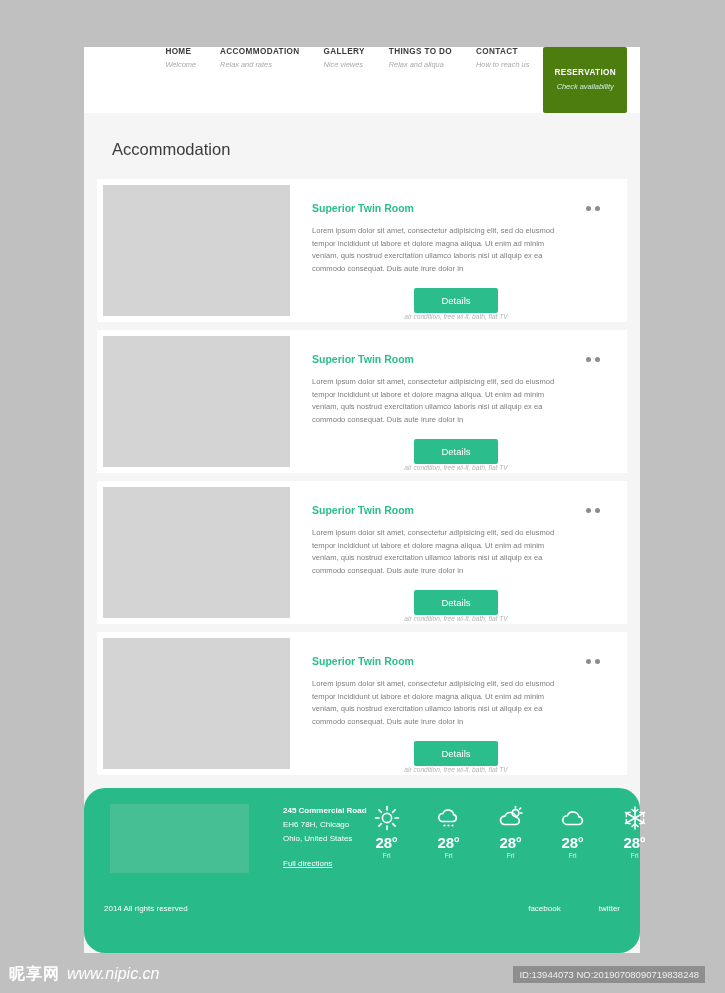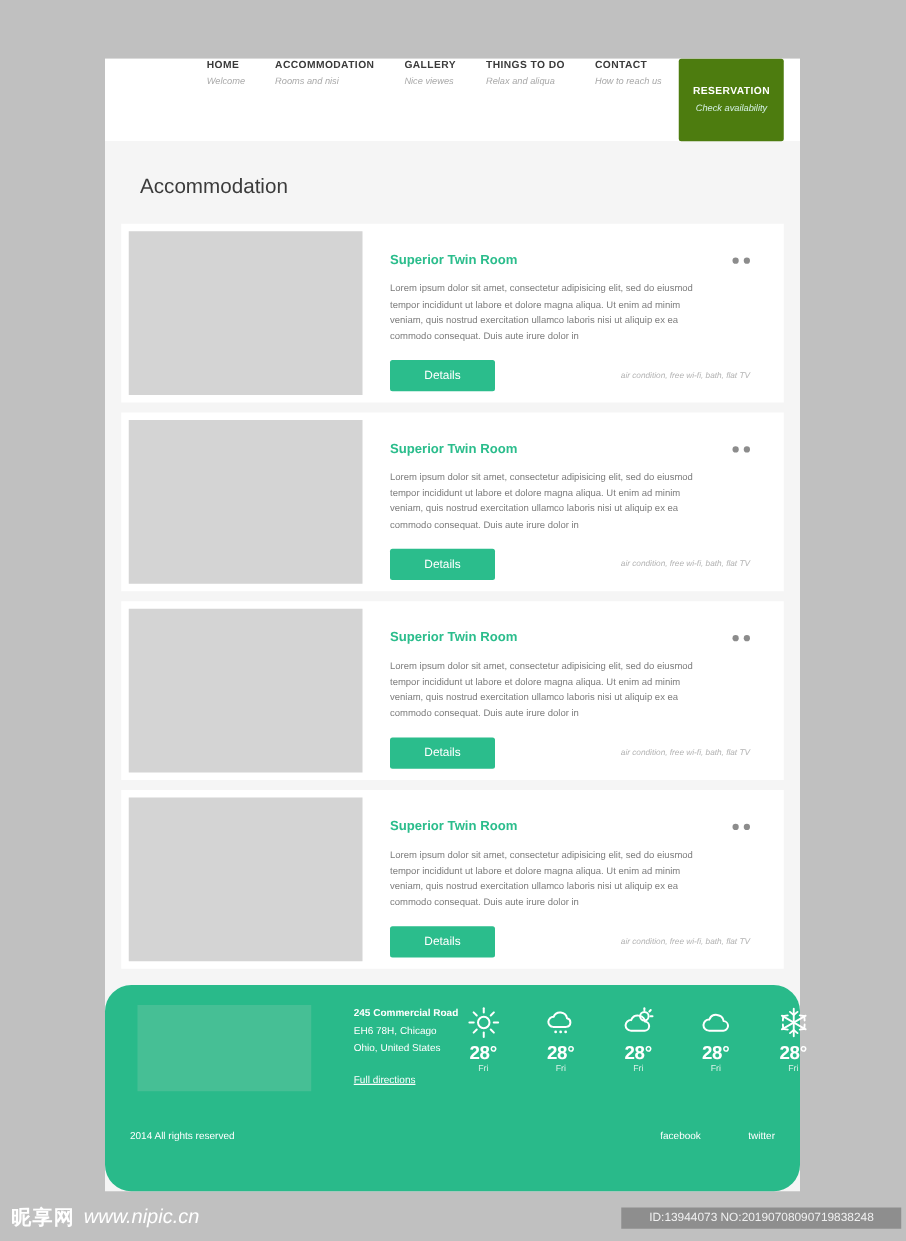--- a/index.html
+++ b/index.html
@@ -145,20 +145,21 @@
     line-height: 1.65;
     color: #7d7d7d;
     margin: 11px 0 0 0;
     max-width: 258px;
   }
   .room-foot {
     display: flex;
     align-items: center;
     justify-content: space-between;
     margin-top: 13px;
+    flex-direction: column;
   }
   .details-btn {
     background: #2bbd8c;
     color: #ffffff;
     border: none;
     border-radius: 2px;
     font-size: 9.5px;
     padding: 7px 0;
     width: 84px;
     text-align: center;
@@ -269,41 +270,41 @@
     font-family: "DejaVu Sans", sans-serif;
   }
   .wm-site {
     font-size: 16px;
     font-style: italic;
     color: #ffffff;
     margin-left: 7px;
   }
   .wm-id {
     margin-left: auto;
-    margin-right: 4px;
+    margin-right: 20px;
     background: #8e8e8e;
     color: #f0f0f0;
     font-size: 9.5px;
-    padding: 3px 22px;
+    padding: 3px 6px;
   }
 </style>
 </head>
 <body>
 
 <div class="page">
 
   <div class="site-header">
     <nav class="nav">
       <div class="nav-item">
         <span class="nav-label">HOME</span>
         <span class="nav-sub">Welcome</span>
       </div>
       <div class="nav-item">
         <span class="nav-label">ACCOMMODATION</span>
-        <span class="nav-sub">Rooms and nisi</span>
+        <span class="nav-sub">Relax and rates</span>
       </div>
       <div class="nav-item">
         <span class="nav-label">GALLERY</span>
         <span class="nav-sub">Nice viewes</span>
       </div>
       <div class="nav-item">
         <span class="nav-label">THINGS TO DO</span>
         <span class="nav-sub">Relax and aliqua</span>
       </div>
       <div class="nav-item">

